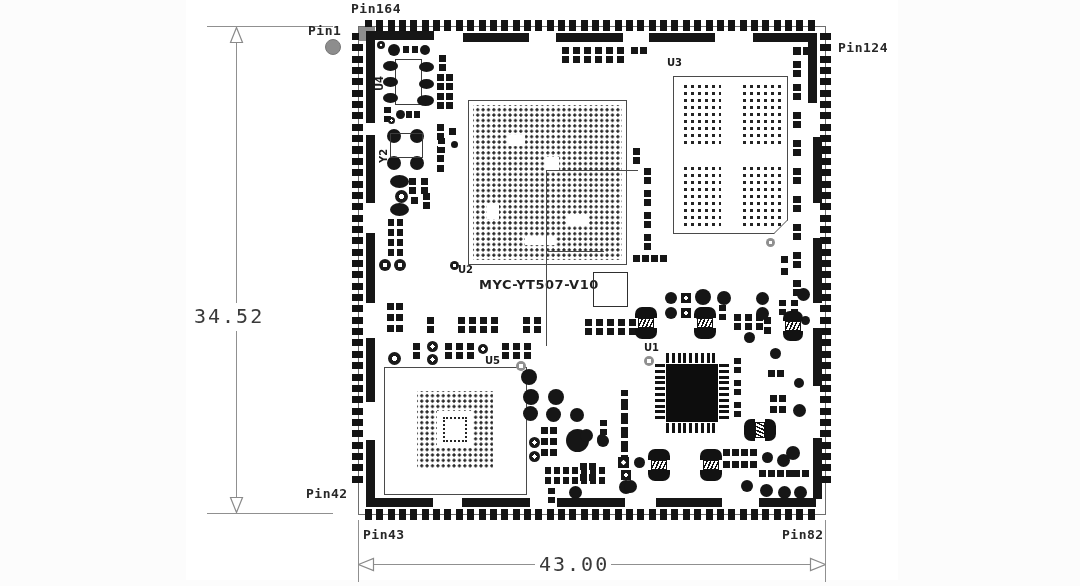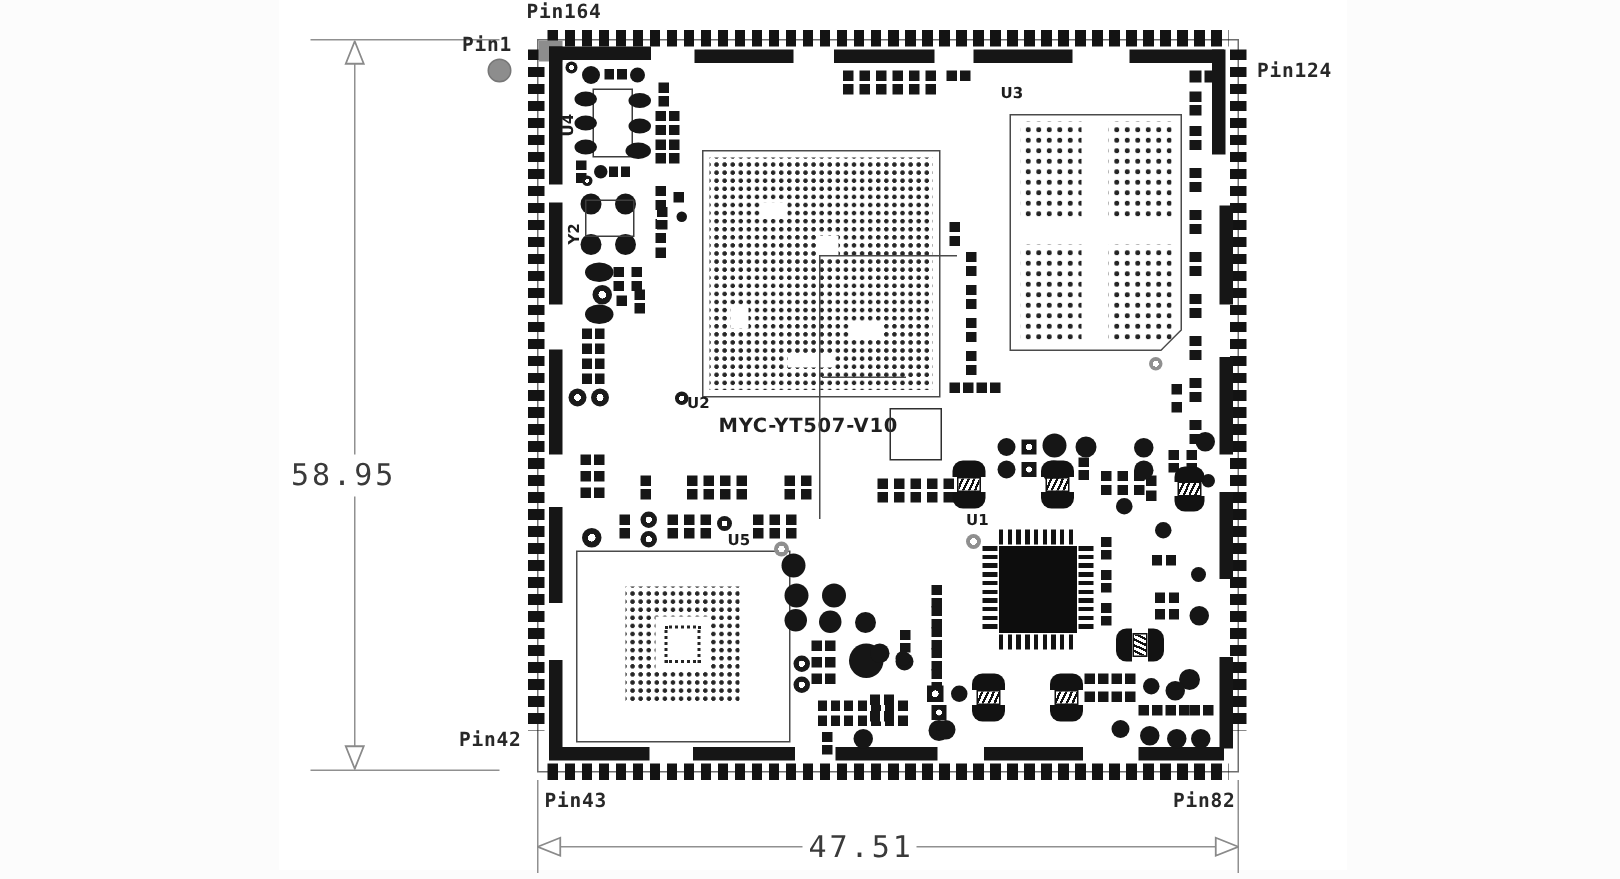--- a/index.html
+++ b/index.html
@@ -128,33 +128,33 @@
   <div class="dline" style="left:207px;top:26px;width:126px;height:1px;"></div>
   <div class="dline" style="left:207px;top:513px;width:126px;height:1px;"></div>
   <div class="dline" style="left:236px;top:29px;width:1px;height:274px;"></div>
   <div class="dline" style="left:236px;top:331px;width:1px;height:182px;"></div>
   <svg class="dim-arrow" style="left:229px;top:27px;" width="15" height="17">
     <polygon points="7.5,0.5 13.5,15.5 1.5,15.5" fill="#ffffff" stroke="#8a8a8a" stroke-width="1.2"></polygon>
   </svg>
   <svg class="dim-arrow" style="left:229px;top:496px;" width="15" height="17">
     <polygon points="7.5,16.5 1.5,1.5 13.5,1.5" fill="#ffffff" stroke="#8a8a8a" stroke-width="1.2"></polygon>
   </svg>
-  <div class="dim-label" style="left:192px;top:304px;">58.95</div>
+  <div class="dim-label" style="left:192px;top:304px;">34.52</div>
 
   <div class="dline" style="left:358px;top:520px;width:1px;height:62px;"></div>
   <div class="dline" style="left:825px;top:520px;width:1px;height:62px;"></div>
   <div class="dline" style="left:373px;top:564px;width:162px;height:1px;"></div>
   <div class="dline" style="left:606px;top:564px;width:206px;height:1px;"></div>
   <svg class="dim-arrow" style="left:358px;top:557px;" width="17" height="15">
     <polygon points="0.5,7.5 15.5,1.5 15.5,13.5" fill="#ffffff" stroke="#8a8a8a" stroke-width="1.2"></polygon>
   </svg>
   <svg class="dim-arrow" style="left:809px;top:557px;" width="17" height="15">
     <polygon points="16.5,7.5 1.5,1.5 1.5,13.5" fill="#ffffff" stroke="#8a8a8a" stroke-width="1.2"></polygon>
   </svg>
-  <div class="dim-label" style="left:537px;top:552px;">47.51</div>
+  <div class="dim-label" style="left:537px;top:552px;">43.00</div>
 
   <div class="pin-label" style="left:351px;top:1px;">Pin164</div>
   <div class="pin-label" style="left:308px;top:23px;">Pin1</div>
   <div class="pin-label" style="left:838px;top:40px;">Pin124</div>
   <div class="pin-label" style="left:306px;top:486px;">Pin42</div>
   <div class="pin-label" style="left:363px;top:527px;">Pin43</div>
   <div class="pin-label" style="left:782px;top:527px;">Pin82</div>
 
   <div id="decor">
       <div class="dec bar" style="left: 366px; top: 31px; width: 9px; height: 92px;"></div>

